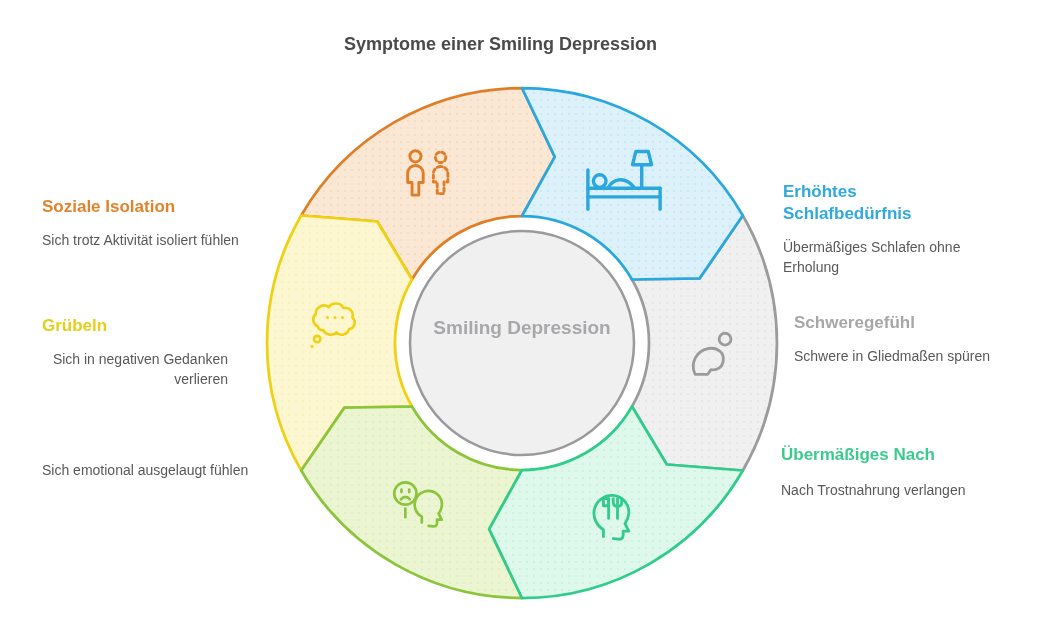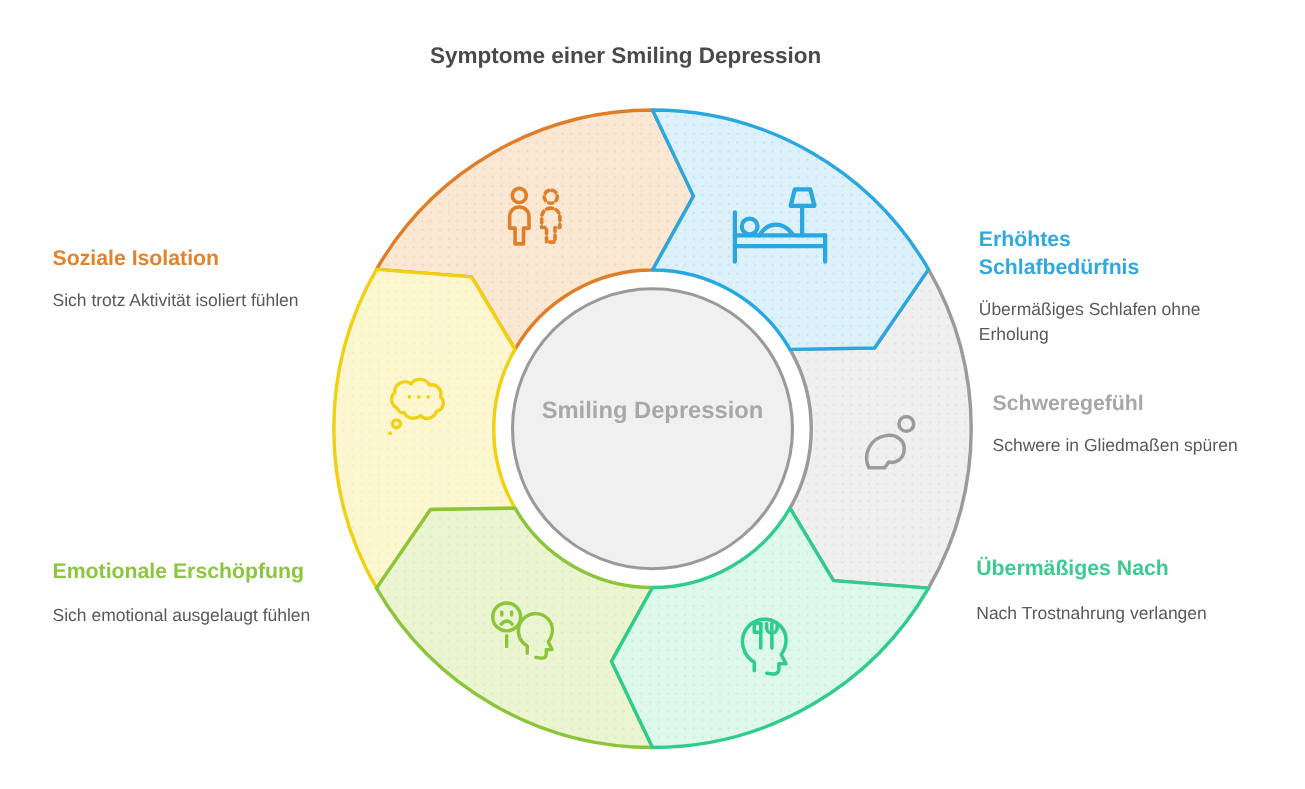--- a/index.html
+++ b/index.html
@@ -144,17 +144,20 @@
   </div>
   <div class="label-block lb-1">
     <div class="label-heading" style="color: rgb(47, 169, 222);">Erhöhtes Schlafbedürfnis</div>
     <div class="label-desc">Übermäßiges Schlafen ohne Erholung</div>
   </div>
   <div class="label-block lb-3">
     <div class="label-heading" style="color: rgb(60, 203, 143);">Übermäßiges Nach</div>
     <div class="label-desc">Nach Trostnahrung verlangen</div>
   </div>
   <div class="label-block lb-4">
-    <div class="label-heading" style="color: rgb(140, 198, 63);">Emotionale Erschöpfung</div>
     <div class="label-desc">Sich emotional ausgelaugt fühlen</div>
+  </div>
+  <div class="label-block lb-5">
+    <div class="label-heading" style="color: rgb(229, 206, 28);">Grübeln</div>
+    <div class="label-desc">Sich in negativen Gedanken verlieren</div>
   </div>
 
 </div>
 
 </body></html>

